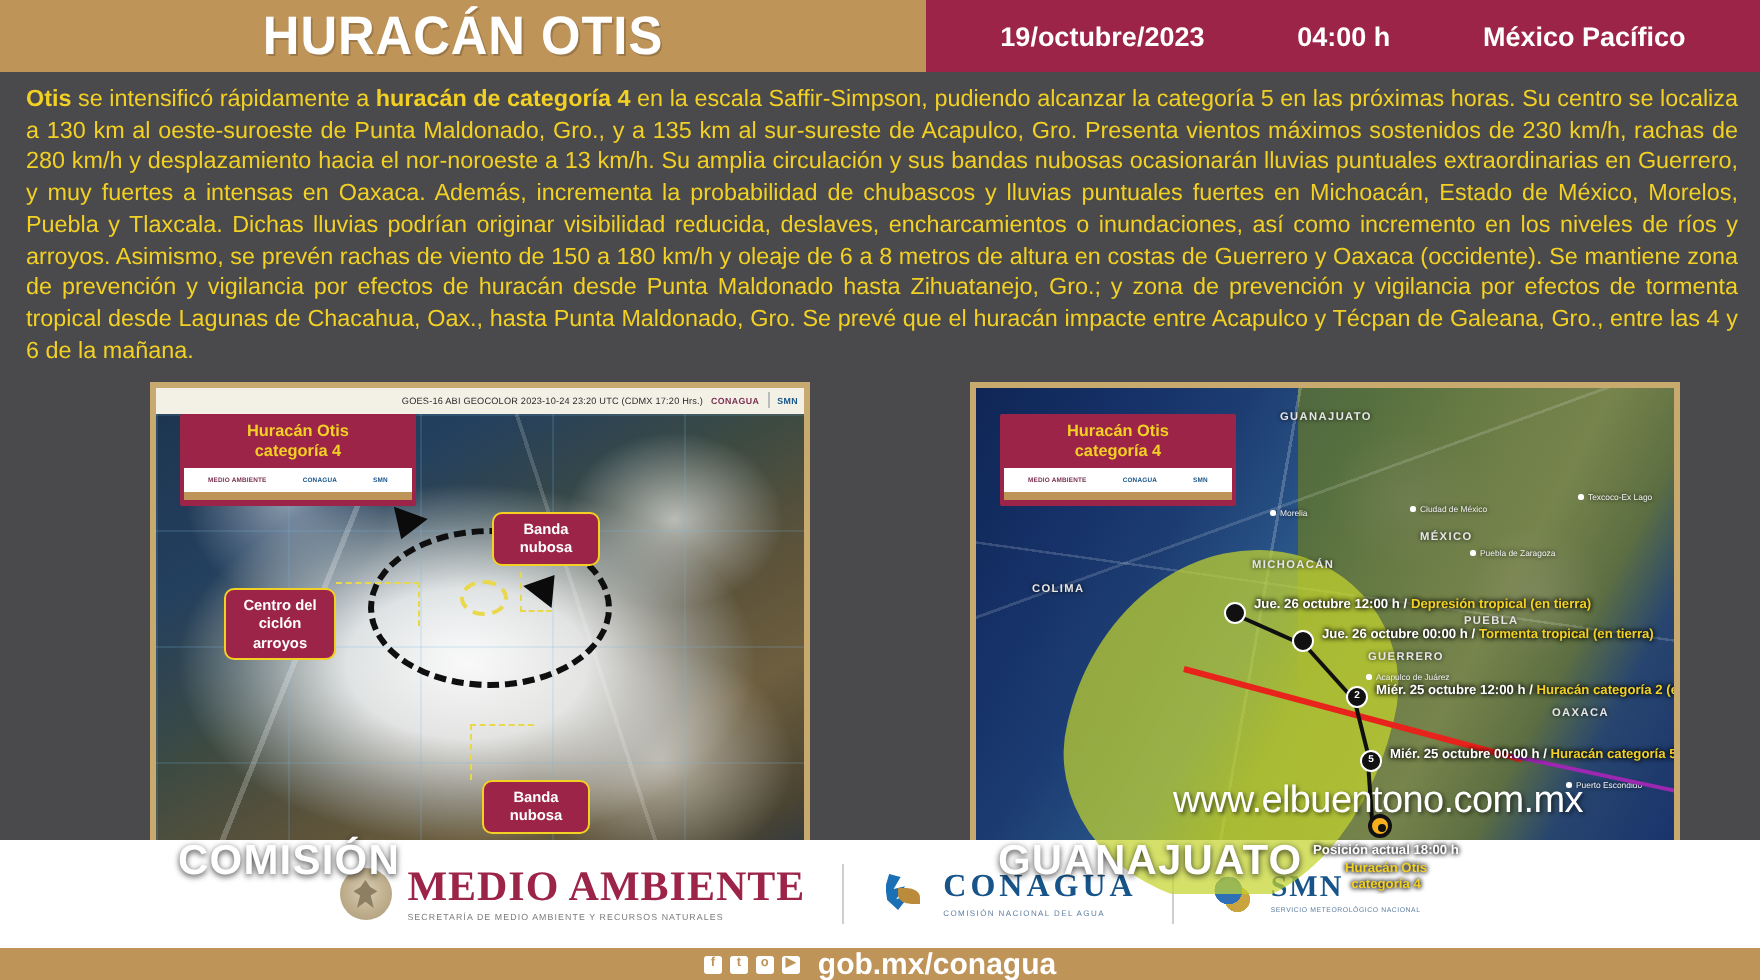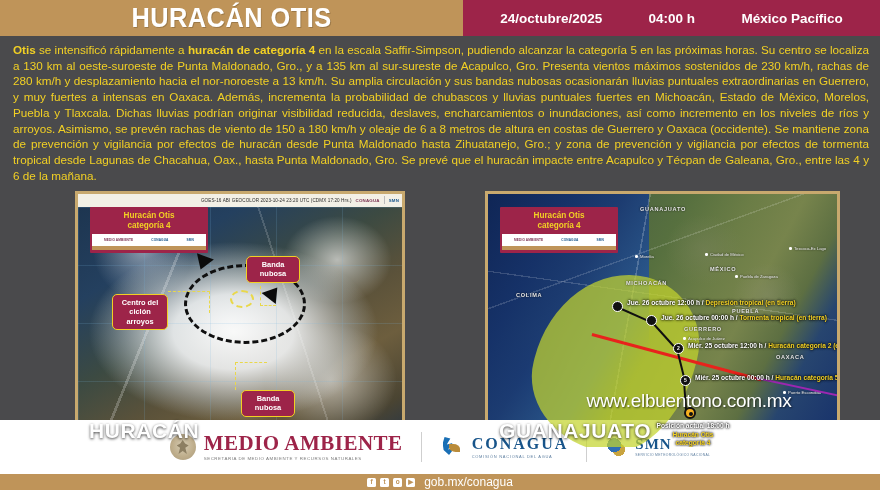--- a/index.html
+++ b/index.html
@@ -314,21 +314,21 @@
 
   .footer-bar {
     position:absolute; left:0; bottom:0; width:880px; height:16px;
     background:#bf9459; display:flex; align-items:center; justify-content:center; gap:4px;
   }
   .soc {
     width:9px;height:9px;border-radius:1.5px;background:#ffffff;
     display:flex;align-items:center;justify-content:center;
     color:#bf9459; font-size:6.5px; font-weight:bold; line-height:1;
   }
-  .footer-url { color:#ffffff; font-size:12px; font-weight:normal; margin-left:5px; }
+  .footer-url { color:#ffffff; font-size:15px; font-weight:bold; margin-left:5px; }
 
   
   .watermark {
     position:absolute; z-index:30; left:498px; top:392px; width:382px;
     text-align:center; pointer-events:none;
   }
   .wm-title {
     font-family:"Liberation Serif", serif;
     font-size: 47px; font-weight: bold; color:#ffffff; line-height:.95;
     letter-spacing: -1px;
@@ -346,21 +346,21 @@
 </head>
 <body>
 
 <div id="page">
 
   <div class="header">
     <div class="header-title-zone">
       <div class="header-title">HURACÁN OTIS</div>
     </div>
     <div class="header-meta-zone">
-      <span>24/octubre/2025</span>
+      <span>19/octubre/2023</span>
       <span>04:00 h</span>
       <span>México Pacífico</span>
     </div>
   </div>
 
   <div class="bulletin">
     <span class="hl">Otis</span><span> se intensificó rápidamente a </span><span class="hl">huracán de categoría 4</span><span> en la escala Saffir-Simpson, pudiendo alcanzar la categoría 5 en las próximas horas. Su centro se localiza a 130 km al oeste-suroeste de Punta Maldonado, Gro., y a 135 km al sur-sureste de Acapulco, Gro. Presenta vientos máximos sostenidos de 230 km/h, rachas de 280 km/h y desplazamiento hacia el nor-noroeste a 13 km/h. </span><span>Su amplia circulación y sus bandas nubosas ocasionarán lluvias puntuales extraordinarias en Guerrero, y muy fuertes a intensas en Oaxaca. Además, incrementa la probabilidad de chubascos y lluvias puntuales fuertes en Michoacán, Estado de México, Morelos, Puebla y Tlaxcala. Dichas lluvias podrían originar visibilidad reducida, deslaves, encharcamientos o inundaciones, así como incremento en los niveles de ríos y arroyos. Asimismo, se prevén rachas de viento de 150 a 180 km/h y oleaje de 6 a 8 metros de altura en costas de Guerrero y Oaxaca (occidente). Se mantiene zona de prevención y vigilancia por efectos de huracán desde Punta Maldonado hasta Zihuatanejo, Gro.; y zona de prevención y vigilancia por efectos de tormenta tropical desde Lagunas de Chacahua, Oax., hasta Punta Maldonado, Gro. Se prevé que el huracán impacte entre Acapulco y Técpan de Galeana, Gro., entre las 4 y 6 de la mañana.</span>
   </div>
 
   <div class="panels">
@@ -398,21 +398,21 @@
       <div class="leader ld3"></div>
 
       <div class="callout callout-banda1" style="white-space:pre-line">Banda
 nubosa</div>
       <div class="callout callout-banda2" style="white-space:pre-line">Banda
 nubosa</div>
       <div class="callout callout-centro" style="white-space:pre-line">Centro del
 ciclón
 arroyos</div>
 
-      <div class="panel-caption">HURACÁN</div>
+      <div class="panel-caption">COMISIÓN</div>
     </div>
 
     <div class="panel panel-traj">
       <div class="traj-img"></div>
       <div class="traj-terrain"></div>
       <div class="traj-ocean"></div>
       <div class="traj-states"></div>
 
       <div class="geo-label" style="left:152px; top:12px;">GUANAJUATO</div>
       <div class="geo-label" style="left:36px;  top:50px;">JALISCO</div>

